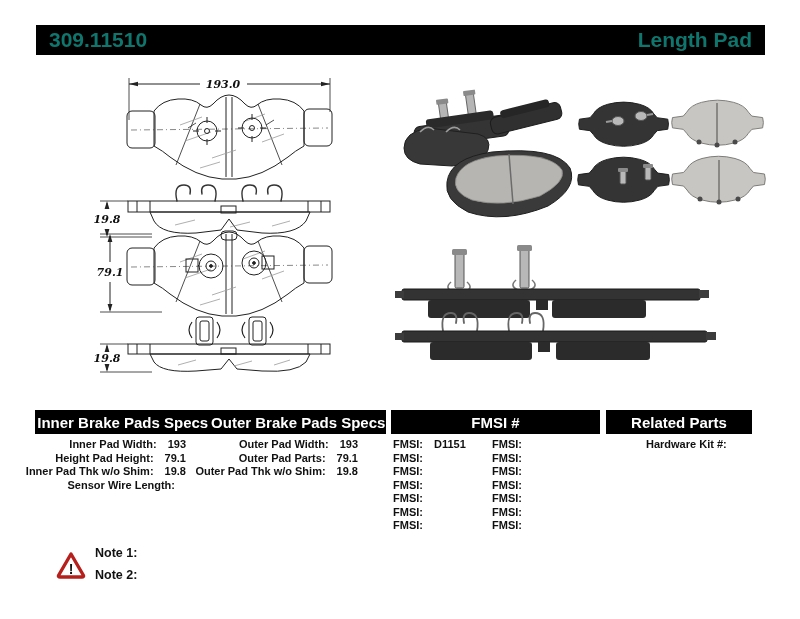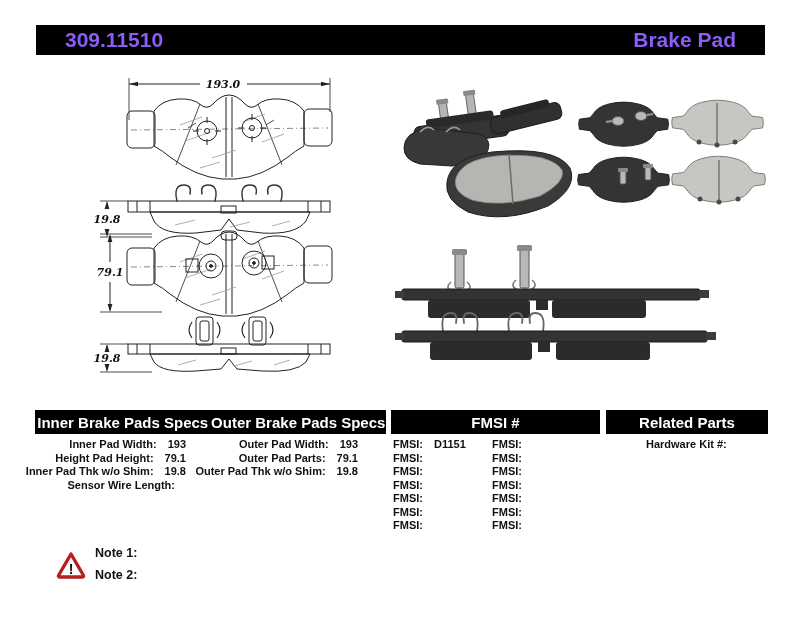--- a/index.html
+++ b/index.html
@@ -1,21 +1,21 @@
 <!DOCTYPE html>
 <html><head>
 <meta charset="utf-8">
 <style>
   html,body{margin:0;padding:0;background:#fff;}
   .page{position:relative;width:800px;height:619px;background:#ffffff;overflow:hidden;
         font-family:"Liberation Sans",sans-serif;color:#111;}
   
   .topbar{position:absolute;left:36px;top:25px;width:729px;height:30px;background:#000;
-          color:#8b5cf6;display:flex;justify-content:space-between;align-items:center;
-          padding:0 29px;box-sizing:border-box;font-size:21px;font-weight:bold;}
+          color:#0f766e;display:flex;justify-content:space-between;align-items:center;
+          padding:0 13px;box-sizing:border-box;font-size:21px;font-weight:bold;}
   
   .art{position:absolute;left:0;top:0;z-index:0;}
   
   .bar{position:absolute;top:410px;height:24px;background:#000;color:#fff;display:flex;
        align-items:center;z-index:2;}
   .bar .half{flex:1;text-align:center;font-size:15px;font-weight:bold;}
   .bar.single{justify-content:center;font-size:15px;font-weight:bold;}
   
   .col{position:absolute;top:438px;z-index:2;font-size:11px;font-weight:bold;line-height:13.5px;}
   .col .row{display:flex;gap:11px;height:13.5px;align-items:baseline;white-space:nowrap;}
@@ -25,21 +25,21 @@
   .note-label{position:absolute;left:95px;z-index:2;font-size:12.5px;font-weight:bold;}
   .warn{position:absolute;left:56px;top:551px;z-index:2;}
 </style>
 </head>
 <body>
 
 <div class="page">
 
   <div class="topbar">
     <span>309.11510</span>
-    <span>Brake Pad</span>
+    <span>Length Pad</span>
   </div>
 
   <svg class="art" width="800" height="619" viewBox="0 0 800 619">
     <defs>
       <g id="padbody" fill="none" stroke="#222" stroke-width="1">
         <rect x="127" y="111" width="28" height="37" rx="5"></rect>
         <rect x="304" y="109" width="28" height="37" rx="5"></rect>
         <line x1="131" y1="130" x2="328" y2="128" stroke="#555" stroke-width="0.7" stroke-dasharray="6 3 1 3"></line>
         <path d="M154,111 Q162,100 178,99 Q193,98 201,105 Q207,110 213,104 Q221,95 229,95
                  Q237,95 245,104 Q251,110 257,105 Q265,98 280,99 Q296,100 304,111
@@ -223,21 +223,21 @@
     </g>
   </svg>
 
   <div class="bar single" style="left:391px;width:209px;">
     <span>FMSI #</span>
   </div>
   <div class="bar" style="left:35px;width:351px;">
     <span class="half">Inner Brake Pads Specs</span>
     <span class="half">Outer Brake Pads Specs</span>
   </div>
-  <div class="bar single" style="left:606px;width:162px;">
+  <div class="bar single" style="left:606px;width:146px;">
     <span>Related Parts</span>
   </div>
 
   <div class="col r" style="left:32px;width:154px;">
     <div class="row">
       <span>Inner Pad Width:</span>
       <span>193</span>
     </div>
     <div class="row">
       <span>Height Pad Height:</span>

